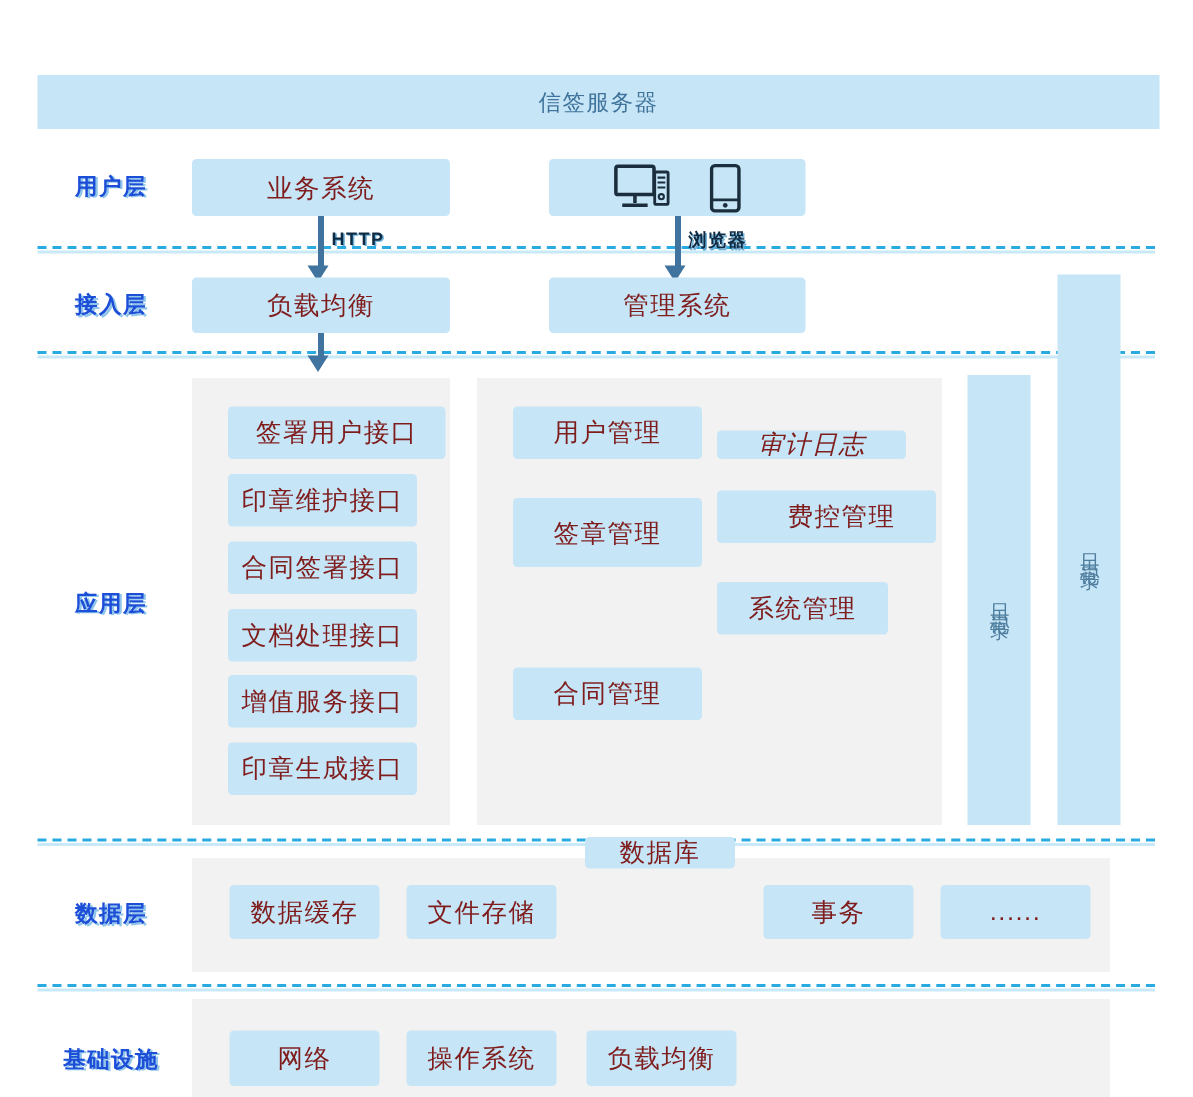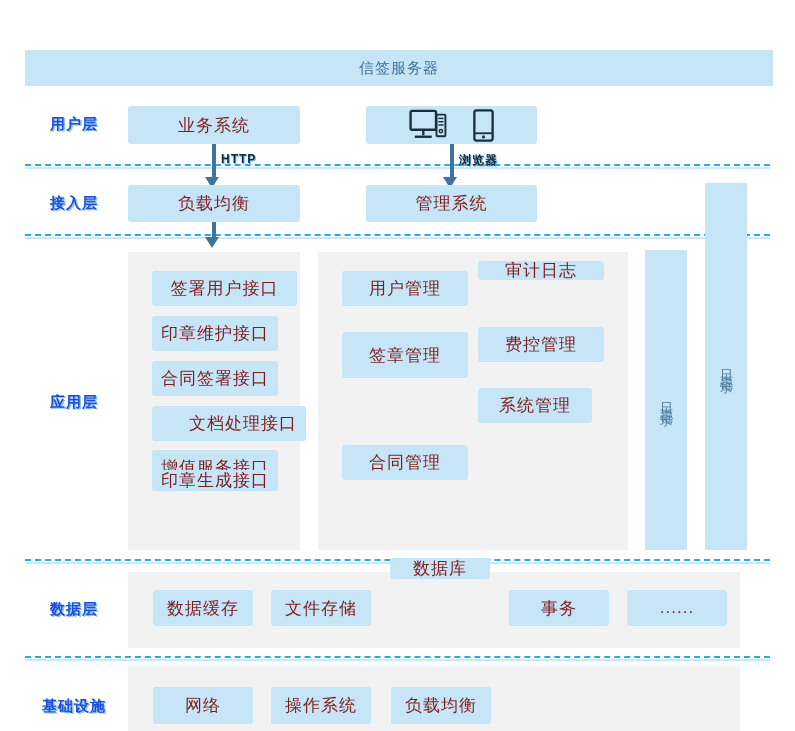--- a/index.html
+++ b/index.html
@@ -105,28 +105,28 @@
 
   <div class="arrow-line" style="left:212px;top:192px;height:16px;"></div>
   <div class="arrow-head" style="left:205px;top:207px;"></div>
 
   <div class="panel" style="left:128px;top:222px;width:172px;height:298px;"></div>
   <div class="panel" style="left:318px;top:222px;width:310px;height:298px;"></div>
 
   <div class="bluebox" style="left:152px;top:241px;width:145px;height:35px;">签署用户接口</div>
   <div class="bluebox" style="left:152px;top:286px;width:126px;height:35px;">印章维护接口</div>
   <div class="bluebox" style="left:152px;top:331px;width:126px;height:35px;">合同签署接口</div>
-  <div class="bluebox" style="left:152px;top:376px;width:126px;height:35px;padding-left:28px;">文档处理接口</div>
+  <div class="bluebox" style="left:152px;top:376px;width:126px;height:35px;">文档处理接口</div>
   <div class="bluebox" style="left:152px;top:420px;width:126px;height:35px;">增值服务接口</div>
-  <div class="bluebox" style="left:152px;top:440px;width:126px;height:21px;">印章生成接口</div>
+  <div class="bluebox" style="left:152px;top:465px;width:126px;height:35px;">印章生成接口</div>
 
   <div class="bluebox" style="left:342px;top:241px;width:126px;height:35px;">用户管理</div>
-  <div class="bluebox" style="left:478px;top:231px;width:126px;height:19px;">审计日志</div>
+  <div class="bluebox" style="left:478px;top:257px;width:126px;height:19px;font-style:italic;">审计日志</div>
   <div class="bluebox" style="left:342px;top:302px;width:126px;height:46px;">签章管理</div>
-  <div class="bluebox" style="left:478px;top:297px;width:126px;height:35px;">费控管理</div>
+  <div class="bluebox" style="left:478px;top:297px;width:126px;height:35px;padding-left:20px;">费控管理</div>
   <div class="bluebox" style="left:478px;top:358px;width:114px;height:35px;">系统管理</div>
   <div class="bluebox" style="left:342px;top:415px;width:126px;height:35px;">合同管理</div>
 
   <div class="vbar" style="left:645px;top:220px;width:42px;height:300px;">
     <span>日志记录</span>
   </div>
   <div class="vbar" style="left:705px;top:153px;width:42px;height:367px;">
     <span>日志记录</span>
   </div>
 

